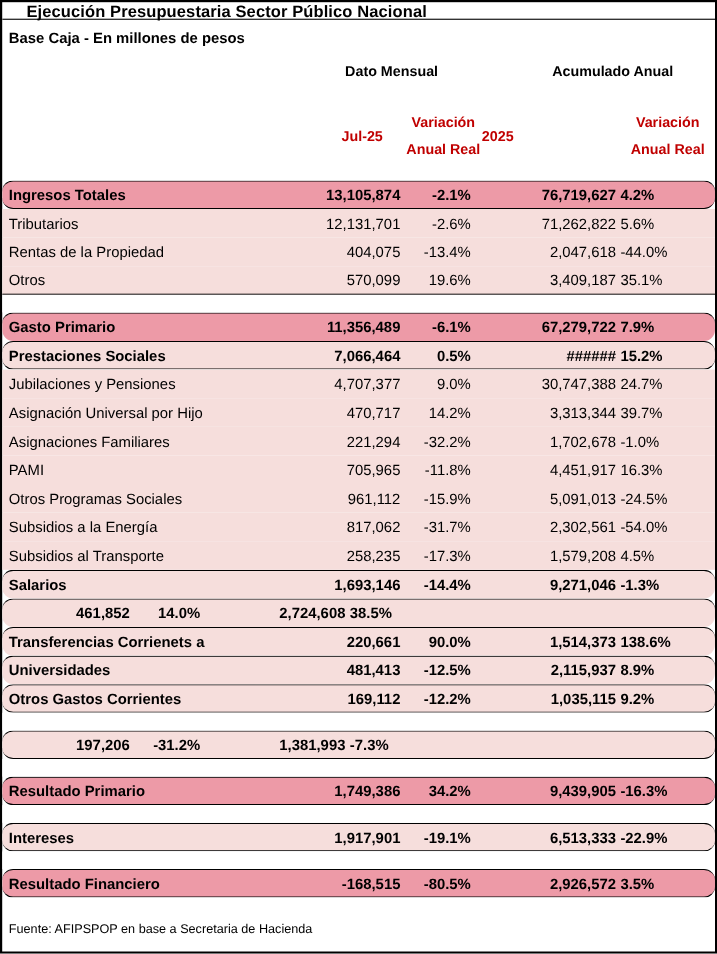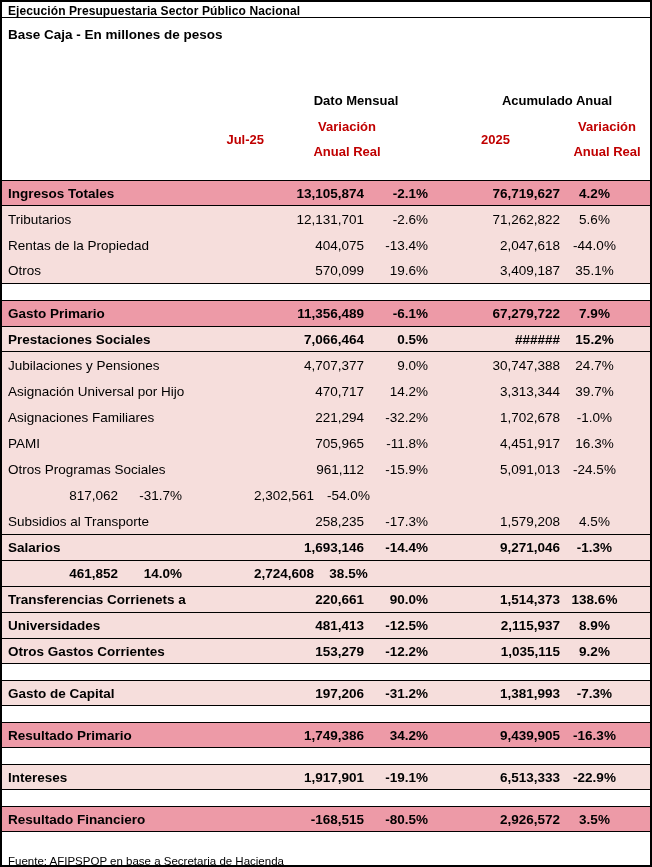--- a/index.html
+++ b/index.html
@@ -16,79 +16,79 @@
     position: relative;
   }
 
   
   .title-row {
     height: 16px;
     border-bottom: 1px solid #000;
     padding: 1px 6px 0 6px;
   }
   .title {
-    font-size: 12px;
+    font-size: 15px;
     font-weight: bold;
     line-height: 16px;
     white-space: nowrap;
     letter-spacing: 0.1px;
+    margin-left: 16px;
   }
   .subtitle {
     font-size: 13.5px;
     font-weight: bold;
     padding: 9px 6px 0 6px;
     white-space: nowrap;
   }
 
   
   .cols { display: flex; width: 100%; }
   .c-label { flex: 1 1 auto; min-width: 0; padding-left: 6px; text-align: left; }
   .c-jul   { flex: 0 0 120px; text-align: right; padding-right: 4px; }
   .c-var1  { flex: 0 0 70px;  text-align: right; padding-right: 10px; }
   .c-acum  { flex: 0 0 126px; text-align: right; padding-right: 4px; }
-  .c-var2  { flex: 0 0 86px;  text-align: center; padding-right: 25px; }
+  .c-var2  { flex: 0 0 86px;  text-align: left; padding-right: 25px; }
 
   
   .head-groups {
     margin-top: 15px;
     font-size: 13px;
     font-weight: bold;
   }
   .hg-spacer { flex: 1 1 auto; }
-  .hg-cell { text-align: center; padding-left: 26px; white-space: nowrap; margin-top: 36px; }
+  .hg-cell { text-align: center; padding-left: 26px; white-space: nowrap; }
   .hg-mensual { flex: 0 0 190px; }
   .hg-anual   { flex: 0 0 212px; }
 
   .head-sub {
-    margin-top: 4px;
+    margin-top: 24px;
     align-items: center;
     height: 54px;
     font-size: 13px;
     font-weight: bold;
     color: var(--accent-red, #C00000);
-    gap: 28px;
   }
   .hs-jul  { flex: 0 0 120px; text-align: right; padding-right: 20px; white-space: nowrap; }
   .hs-var1 { flex: 0 0 70px;  text-align: center; line-height: 25px; }
-  .hs-acum { flex: 0 0 126px; text-align: right; padding-right: 26px; white-space: nowrap; }
+  .hs-acum { flex: 0 0 126px; padding-right: 26px; white-space: nowrap; }
   .hs-var2 { flex: 0 0 86px;  text-align: center; line-height: 25px; }
 
   
   .table { margin-top: 14px; }
   .t-row {
     display: flex;
     align-items: center;
     height: 26px;
     font-size: 13.5px;
     white-space: nowrap;
   }
   .t-row.detail { background: var(--row-light, #F6DEDC); font-weight: normal; }
   .t-row.bold   { background: var(--row-light, #F6DEDC); font-weight: bold; }
   .t-row.dark   { background: var(--row-dark, #ED9AA7);  font-weight: bold; }
-  .t-row.bt { border-top: 1px solid #000; }
+  .t-row.bt { border-top: 1px solid #000; border-radius: 10px; }
   .t-row.bb { border-bottom: 1px solid #000; }
   .t-gap { height: 16px; background: #fff; }
   .cell { overflow: visible; }
 
   
   .source {
     margin-top: 23px;
     padding-left: 6px;
     font-size: 11.5px;
     font-weight: normal;
@@ -199,20 +199,21 @@
         <span class="cell c-var2">16.3%</span>
       </div>
       <div class="cols t-row detail">
         <span class="cell c-label">Otros Programas Sociales</span>
         <span class="cell c-jul">961,112</span>
         <span class="cell c-var1">-15.9%</span>
         <span class="cell c-acum">5,091,013</span>
         <span class="cell c-var2">-24.5%</span>
       </div>
       <div class="cols t-row detail">
+        <span class="cell c-label">Subsidios a la Energía</span>
         <span class="cell c-jul">817,062</span>
         <span class="cell c-var1">-31.7%</span>
         <span class="cell c-acum">2,302,561</span>
         <span class="cell c-var2">-54.0%</span>
       </div>
       <div class="cols t-row detail">
         <span class="cell c-label">Subsidios al Transporte</span>
         <span class="cell c-jul">258,235</span>
         <span class="cell c-var1">-17.3%</span>
         <span class="cell c-acum">1,579,208</span>
@@ -240,28 +241,27 @@
       </div>
       <div class="cols t-row bold bt">
         <span class="cell c-label">Universidades</span>
         <span class="cell c-jul">481,413</span>
         <span class="cell c-var1">-12.5%</span>
         <span class="cell c-acum">2,115,937</span>
         <span class="cell c-var2">8.9%</span>
       </div>
       <div class="cols t-row bold bt bb">
         <span class="cell c-label">Otros Gastos Corrientes</span>
-        <span class="cell c-jul">153,279</span>
+        <span class="cell c-jul">169,112</span>
         <span class="cell c-var1">-12.2%</span>
         <span class="cell c-acum">1,035,115</span>
         <span class="cell c-var2">9.2%</span>
       </div>
       <div class="t-gap"></div>
       <div class="cols t-row bold bt bb">
-        <span class="cell c-label">Gasto de Capital</span>
         <span class="cell c-jul">197,206</span>
         <span class="cell c-var1">-31.2%</span>
         <span class="cell c-acum">1,381,993</span>
         <span class="cell c-var2">-7.3%</span>
       </div>
       <div class="t-gap"></div>
       <div class="cols t-row dark bt bb">
         <span class="cell c-label">Resultado Primario</span>
         <span class="cell c-jul">1,749,386</span>
         <span class="cell c-var1">34.2%</span>

